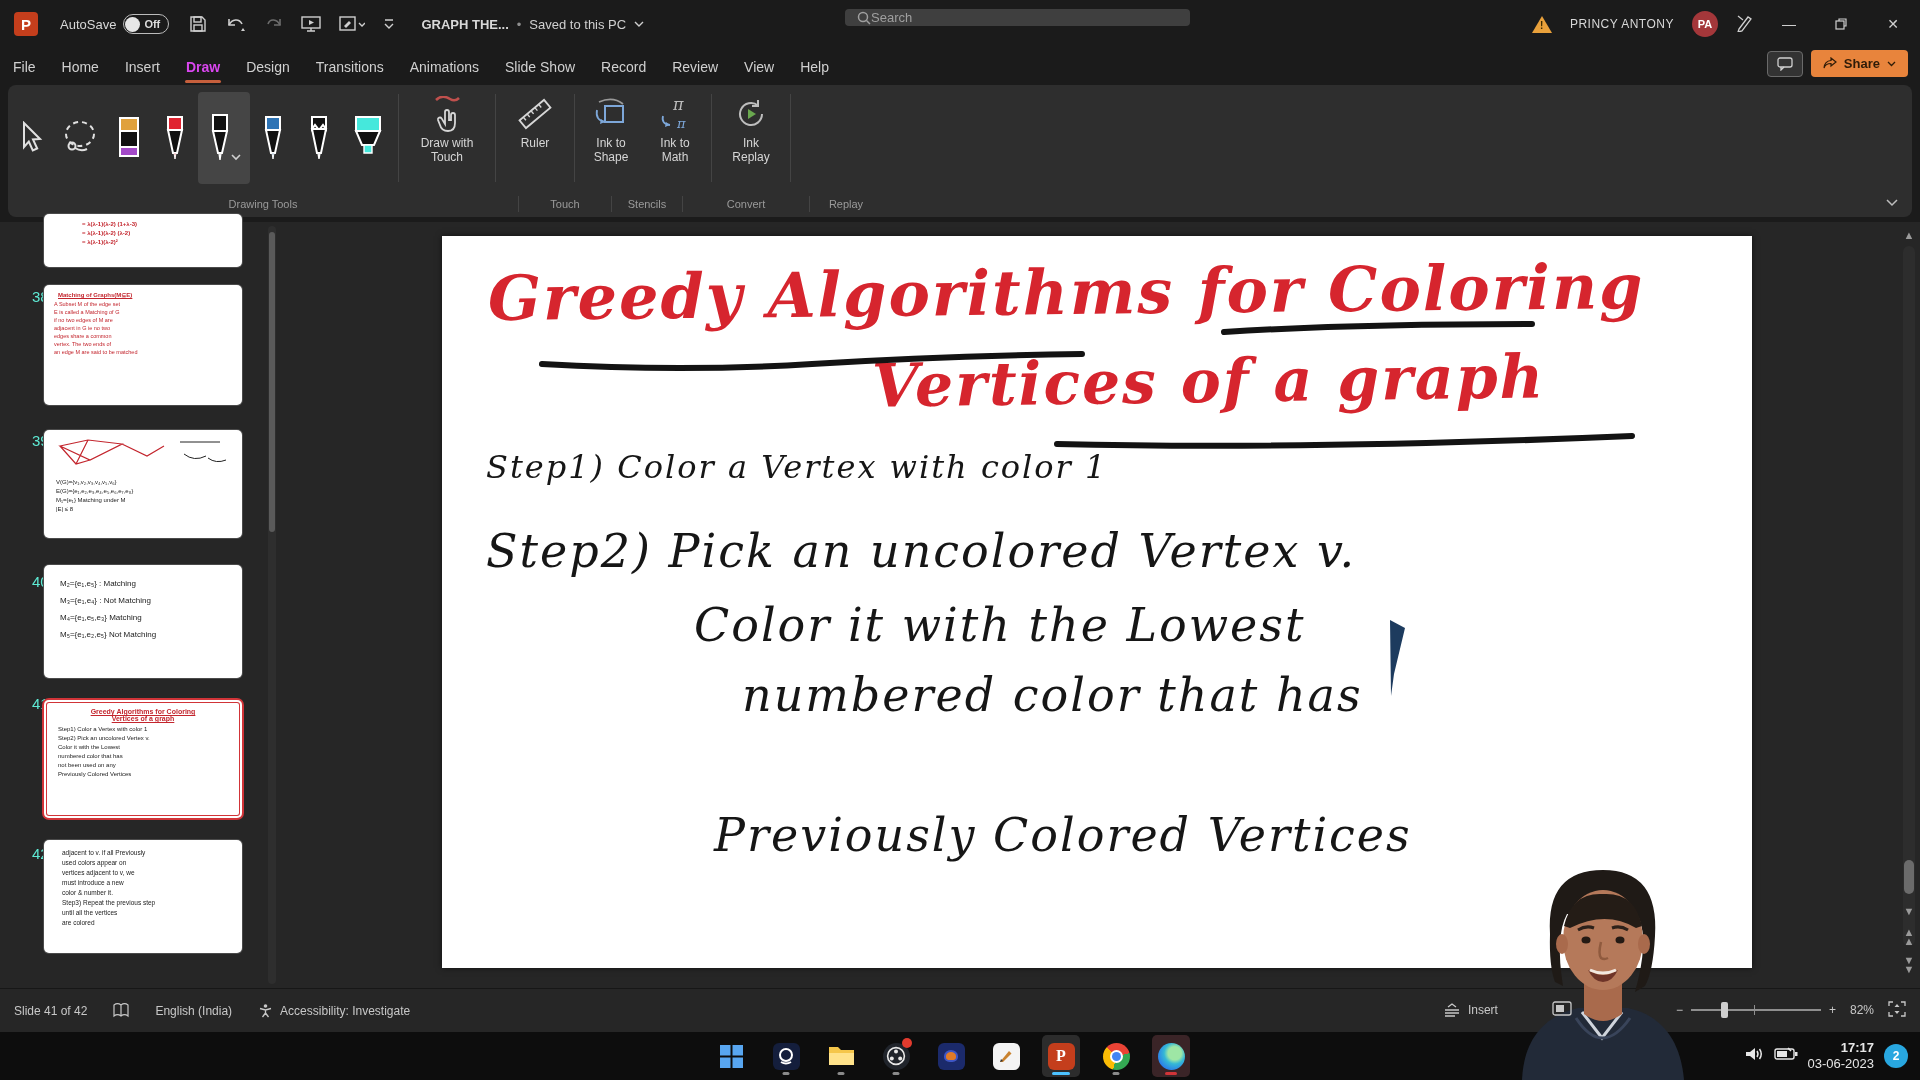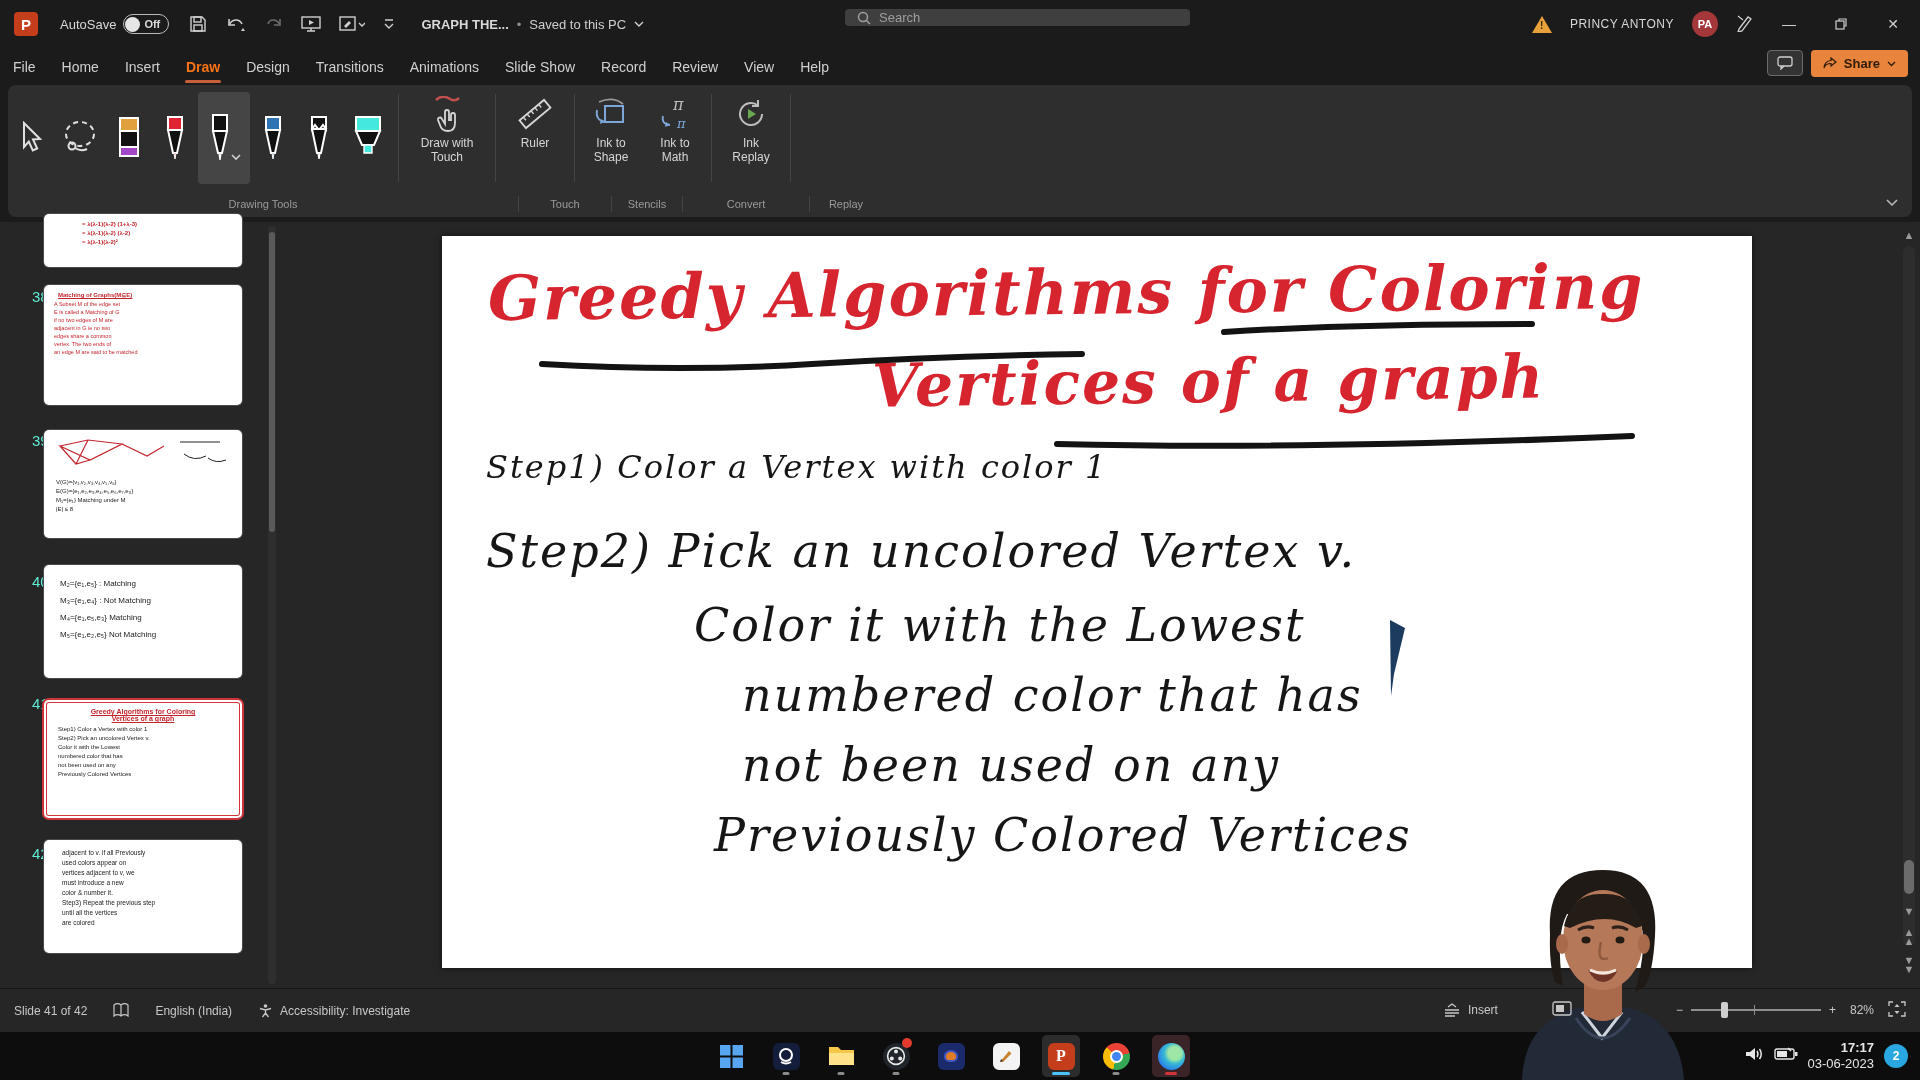--- a/index.html
+++ b/index.html
@@ -16,36 +16,36 @@
   .autosave{display:flex;align-items:center;gap:7px;margin-left:22px}
   .toggle{width:46px;height:20px;border:1px solid #bbb;border-radius:10px;display:flex;align-items:center;padding:1px;gap:4px}
   .knob{width:15px;height:15px;border-radius:50%;background:#e6e6e6}
   .toggle span{font-size:11px;color:#ddd;font-weight:bold}
   .qat{display:flex;align-items:center;gap:18px;margin-left:20px;color:#cfcfcf}
   .qat svg{display:block}
   .docname{display:flex;align-items:center;gap:8px;margin-left:26px;white-space:nowrap}
   .docname .dot{color:#8f8f8f}
   .docname .saved{color:#d0d0d0}
   .searchbox{position:absolute;left:845px;top:9px;width:345px;height:17px;background:#3f3f3f;
-    border-radius:4px;display:flex;align-items:center;gap:8px;padding-left:12px;color:#9f9f9f}
+    border-radius:4px;display:flex;align-items:center;padding-left:12px;color:#9f9f9f}
   .tb-right{position:absolute;right:0;top:0;height:48px;display:flex;align-items:center;gap:18px;padding-right:10px}
   .avatar{width:26px;height:26px;border-radius:50%;background:#a4373a;color:#fff;font-size:11px;
     display:flex;align-items:center;justify-content:center;font-weight:bold}
   .winbtn{width:34px;height:34px;display:flex;align-items:center;justify-content:center;color:#cfcfcf;font-size:14px}
   .warn-tri{width:0;height:0;border-left:10px solid transparent;border-right:10px solid transparent;
     border-bottom:17px solid #e9a13b;position:relative}
   .warn-tri i{position:absolute;left:-2px;top:4px;font-style:normal;font-size:10px;color:#3a2a00;font-weight:bold}
 
   
   .tabsrow{position:absolute;left:0;top:48px;width:1920px;height:37px;background:#1b1b1b;
     display:flex;align-items:center;color:#d0d0d0;font-size:14px}
   .tab{padding:0 13px;height:100%;display:flex;align-items:center;position:relative}
-  .tab.active{color:#f97316;font-weight:bold}
+  .tab.active{color:#d946ef;font-weight:bold}
   .tab.active .underl{position:absolute;left:12px;right:12px;bottom:2px;height:3px;background:#c65f3c;border-radius:2px}
-  .tabs-right{position:absolute;right:12px;top:50px;display:flex;align-items:flex-start;gap:8px}
+  .tabs-right{position:absolute;right:12px;top:50px;display:flex;align-items:center;gap:8px}
   .comment-btn{width:36px;height:26px;border:1px solid #6a6a6a;border-radius:4px;background:#333;
     display:flex;align-items:center;justify-content:center}
   .share-btn{height:27px;background:#e8843c;border-radius:4px;color:#2f1c08;font-size:13px;font-weight:bold;
     display:flex;align-items:center;gap:7px;padding:0 12px}
 
   
   .ribbon{position:absolute;left:8px;top:85px;width:1904px;height:132px;background:#2e2e2e;border-radius:8px}
   .tools{position:absolute;left:0;top:0;height:106px;width:100%;display:flex;align-items:center}
   .tool{width:52px;height:92px;display:flex;align-items:center;justify-content:center;border-radius:4px}
   .tool.small{width:46px}
@@ -442,21 +442,20 @@
     <div class="canvas">
       <div class="slide">
 
         <div class="ink red" style="left:46px;top:20px;font-size:62px;transform:rotate(-.6deg)">Greedy Algorithms for Coloring</div>
         <div class="ink red" style="left:430px;top:110px;font-size:60px;transform:rotate(-.8deg)">Vertices of a graph</div>
 
         <div class="ink black" style="left:44px;top:212px;font-size:32px">Step1) Color a Vertex with color 1</div>
         <div class="ink black" style="left:44px;top:288px;font-size:46px">Step2) Pick an uncolored Vertex v.</div>
         <div class="ink black" style="left:252px;top:362px;font-size:46px">Color it with the Lowest</div>
         <div class="ink black" style="left:300px;top:432px;font-size:46px">numbered color that has</div>
-        <div class="ink black" style="left:300px;top:502px;font-size:46px">not been used on any</div>
         <div class="ink black" style="left:272px;top:572px;font-size:46px">Previously Colored Vertices</div>
 
         <svg width="1310" height="732" viewBox="0 0 1310 732" style="position:absolute;left:0;top:0;pointer-events:none">
           <path d="M100 128 Q240 136 370 128 T640 118" fill="none" stroke="#131313" stroke-width="6" stroke-linecap="round"></path>
           <path d="M782 96 Q910 88 1090 88" fill="none" stroke="#131313" stroke-width="6" stroke-linecap="round"></path>
           <path d="M615 208 Q860 214 1190 200" fill="none" stroke="#131313" stroke-width="6" stroke-linecap="round"></path>
           <polygon points="948,384 963,392 952,438 949,460" fill="#1d3b5e"></polygon>
         </svg>
       </div>
 

